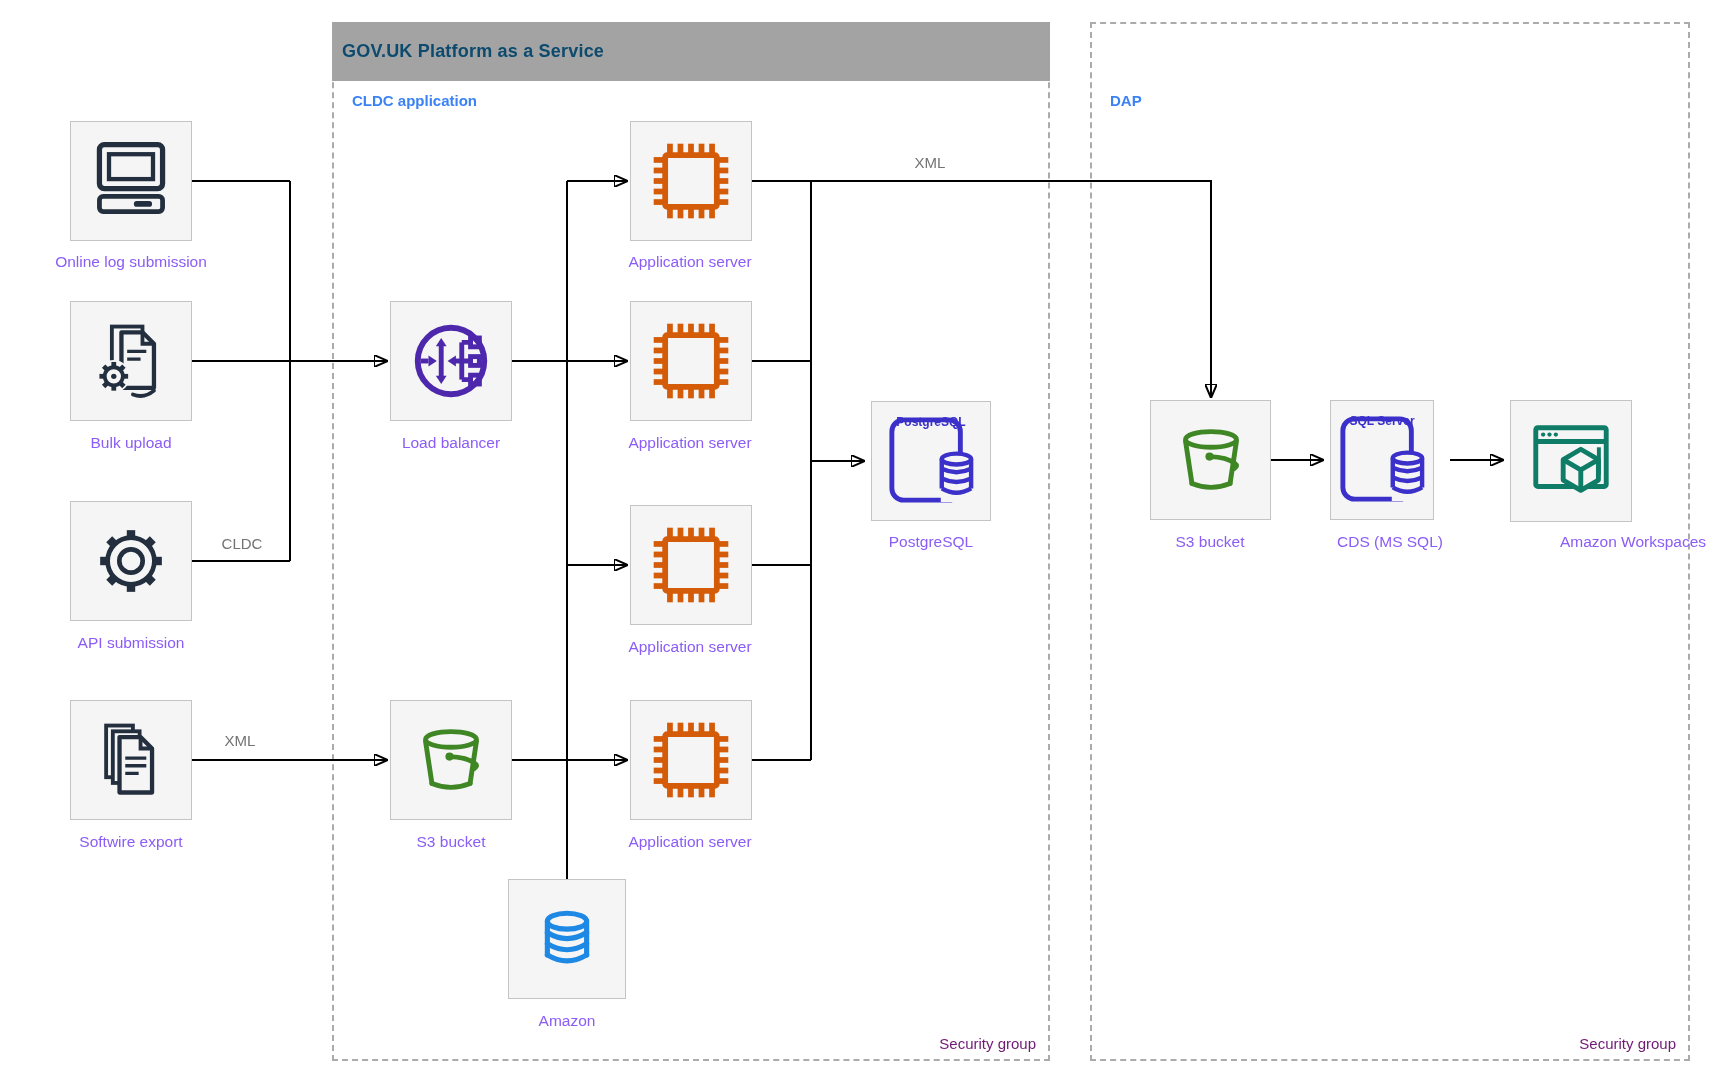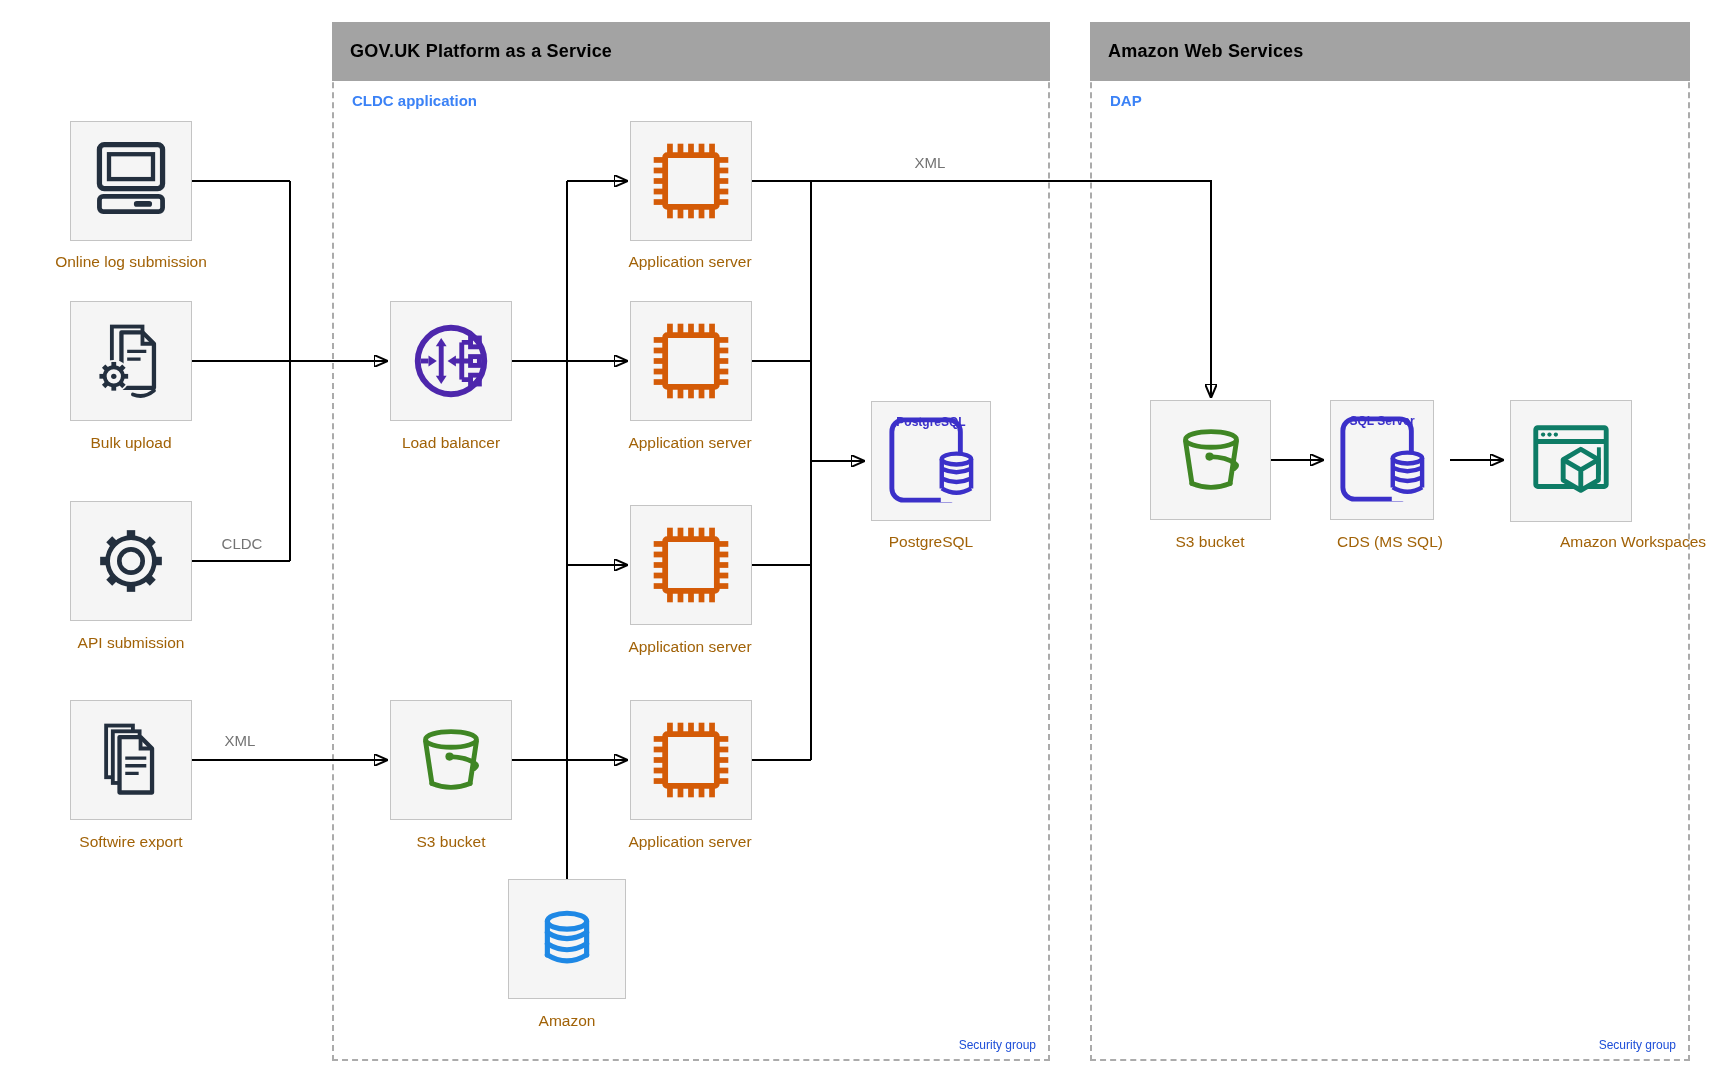--- a/index.html
+++ b/index.html
@@ -3,51 +3,48 @@
 <meta charset="utf-8">
 <style>
   html,body{margin:0;padding:0}
   body{
     width:1712px;height:1082px;background:#ffffff;position:relative;overflow:hidden;
     font-family:"Liberation Sans","DejaVu Sans",sans-serif;color:#000;
   }
   .container{position:absolute;border:2px dashed #ABABAB;box-sizing:border-box;background:transparent}
   .chdr{
     position:absolute;top:-2px;left:-2px;right:-2px;height:59px;background:#A3A3A3;
-    color:#000000;font-weight:bold;font-size:18px;display:flex;align-items:center;
-    padding-left:18px;letter-spacing:.2px
+    color:#0c4a6e;font-weight:bold;font-size:18px;display:flex;align-items:center;
+    padding-left:10px;letter-spacing:.2px
   }
   .sublabel{position:absolute;top:68px;left:18px;font-weight:bold;font-size:15px;color:#3b82f6}
-  .secgroup{position:absolute;bottom:7px;right:12px;font-size:12px;color:#1d4ed8}
+  .secgroup{position:absolute;bottom:7px;right:12px;font-size:15px;color:#701a75}
   .node{
     position:absolute;width:122px;height:120px;background:#F5F5F5;border:1px solid #C4C4C4;
     box-sizing:border-box;display:flex;align-items:center;justify-content:center
   }
-  .nlabel{position:absolute;transform:translateX(-50%);font-size:15.5px;color:#a16207;white-space:nowrap}
+  .nlabel{position:absolute;transform:translateX(-50%);font-size:15.5px;color:#8b5cf6;white-space:nowrap}
   .elabel{position:absolute;transform:translate(-50%,-50%);font-size:15px;color:#737373;white-space:nowrap}
   .badge{position:absolute;top:13px;left:50%;transform:translateX(-50%);font-weight:bold;font-size:12px;color:#3B30C9;white-space:nowrap}
   #wires{position:absolute;left:0;top:0;pointer-events:none}
   #wires path,#wires line{stroke:#000;stroke-width:2;fill:none}
   svg.icon{display:block}
 </style>
 </head>
 <body>
 
 <div class="container" style="left:332px;top:22px;width:718px;height:1039px">
   <div class="chdr">
     <span>GOV.UK Platform as a Service</span>
   </div>
   <div class="sublabel">CLDC application</div>
   <div class="secgroup">Security group</div>
 </div>
 
 <div class="container" style="left:1090px;top:22px;width:600px;height:1039px">
-  <div class="chdr">
-    <span>Amazon Web Services</span>
-  </div>
   <div class="sublabel">DAP</div>
   <div class="secgroup">Security group</div>
 </div>
 
 <svg id="wires" width="1712" height="1082" viewBox="0 0 1712 1082">
   <defs>
     <marker id="arr" viewBox="0 0 14 12" markerWidth="14" markerHeight="12" refX="12" refY="6" orient="auto" markerUnits="userSpaceOnUse">
       <path d="M0,0 L14,6 L0,12 Z" fill="#000" stroke="none"></path>
     </marker>
   </defs>

